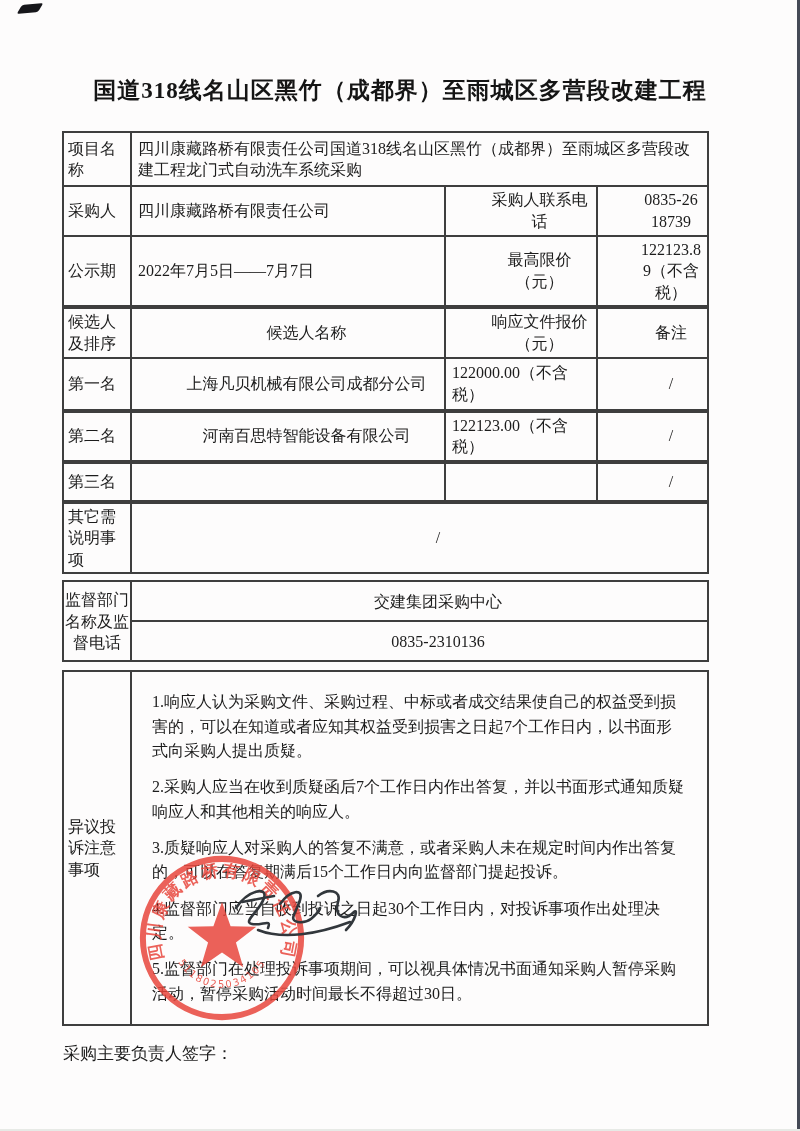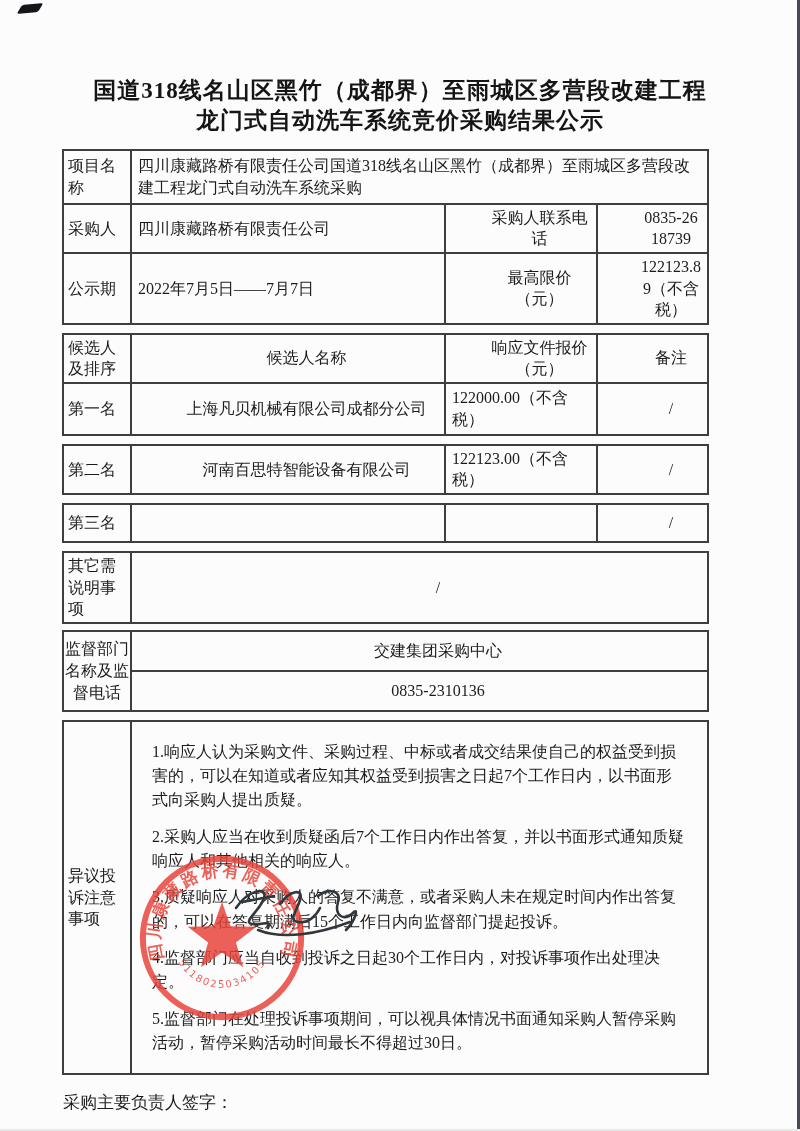--- a/index.html
+++ b/index.html
@@ -11,22 +11,22 @@
   }
   .page{position:absolute;inset:0;border-radius:20px;}
   
   .corner-mark{position:absolute;left:20px;top:4px;width:20px;height:9px;background:#16161a;transform:skewX(-35deg) rotate(-6deg);border-radius:2px;}
   .edge-right{position:absolute;right:0;top:0;width:3px;height:100%;background:#454a56;}
   .edge-bottom{position:absolute;left:0;bottom:0;width:100%;height:2px;background:#e7eae6;}
 
   .title{width:800px;text-align:center;font-weight:bold;font-size:23px;line-height:1.32;letter-spacing:1px;margin-top:76px;color:#151515;}
 
   table{border-collapse:collapse;table-layout:fixed;width:645px;margin-left:62px;}
-  .sect{margin-top:8px;}
-  .sect.first{margin-top:12px;}
+  .sect{margin-top:0;}
+  .sect.first{margin-top:25px;}
   td{border:2px solid #3e3e3e;font-size:16px;color:#1c1c1c;vertical-align:middle;padding:2px 6px;line-height:1.35;word-break:break-all;}
   td.lbl{padding:2px 2px 2px 4px;}
   td.ctr{text-align:center;padding-left:43px;}
   td.lbl-ctr{text-align:center;padding:0 1px;}
   td.list{padding:6px 10px 6px 8px;}
   td.list p{margin:12px;line-height:1.52;}
 
   .sig-row{margin:16px 0 0 63px;font-size:17px;position:relative;z-index:1;}
 
   .seal{position:absolute;left:136px;top:852px;width:172px;height:172px;z-index:2;opacity:.84;}
@@ -34,21 +34,20 @@
 </style>
 </head>
 <body>
 
 <div class="page">
 
   <div class="corner-mark"></div>
 
   <div class="title">
     <div>国道318线名山区黑竹（成都界）至雨城区多营段改建工程</div>
-    <div>龙门式自动洗车系统竞价采购结果公示</div>
   </div>
 
   <table class="sect first">
     <colgroup>
         <col style="width:68px">
         <col style="width:314px">
         <col style="width:152px">
         <col style="width:111px">
       </colgroup>
     <tbody>

